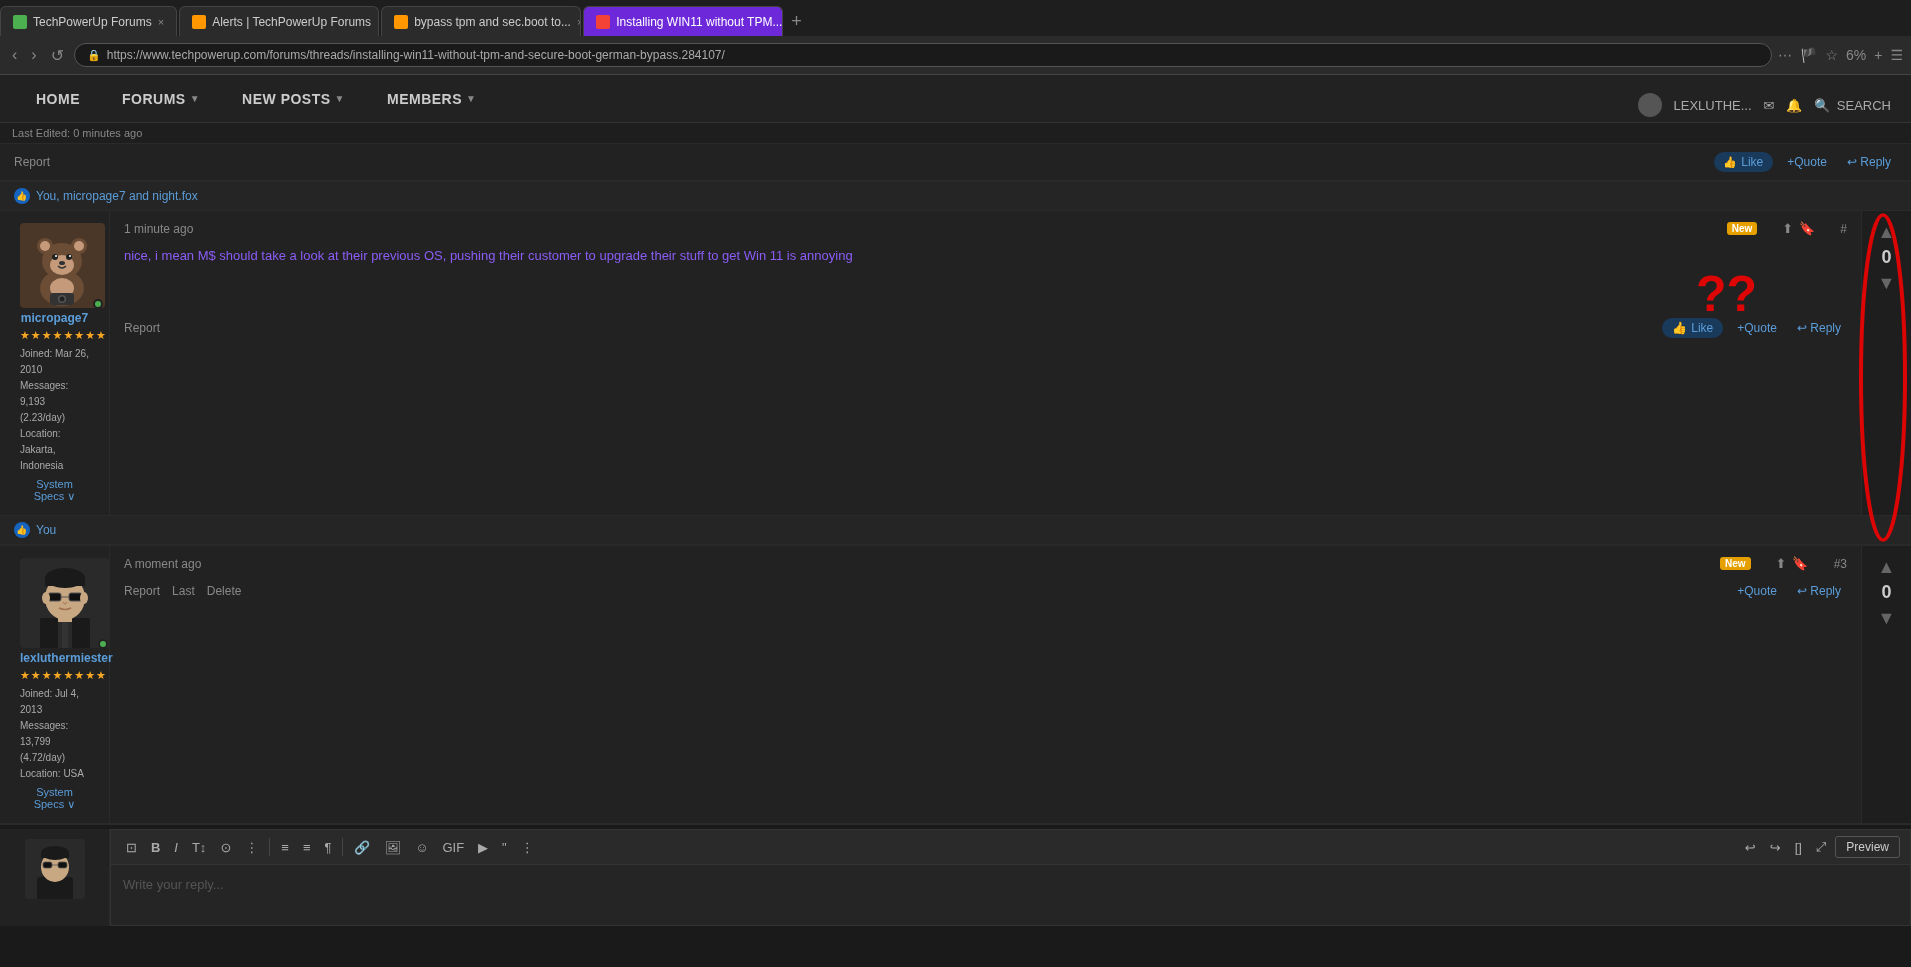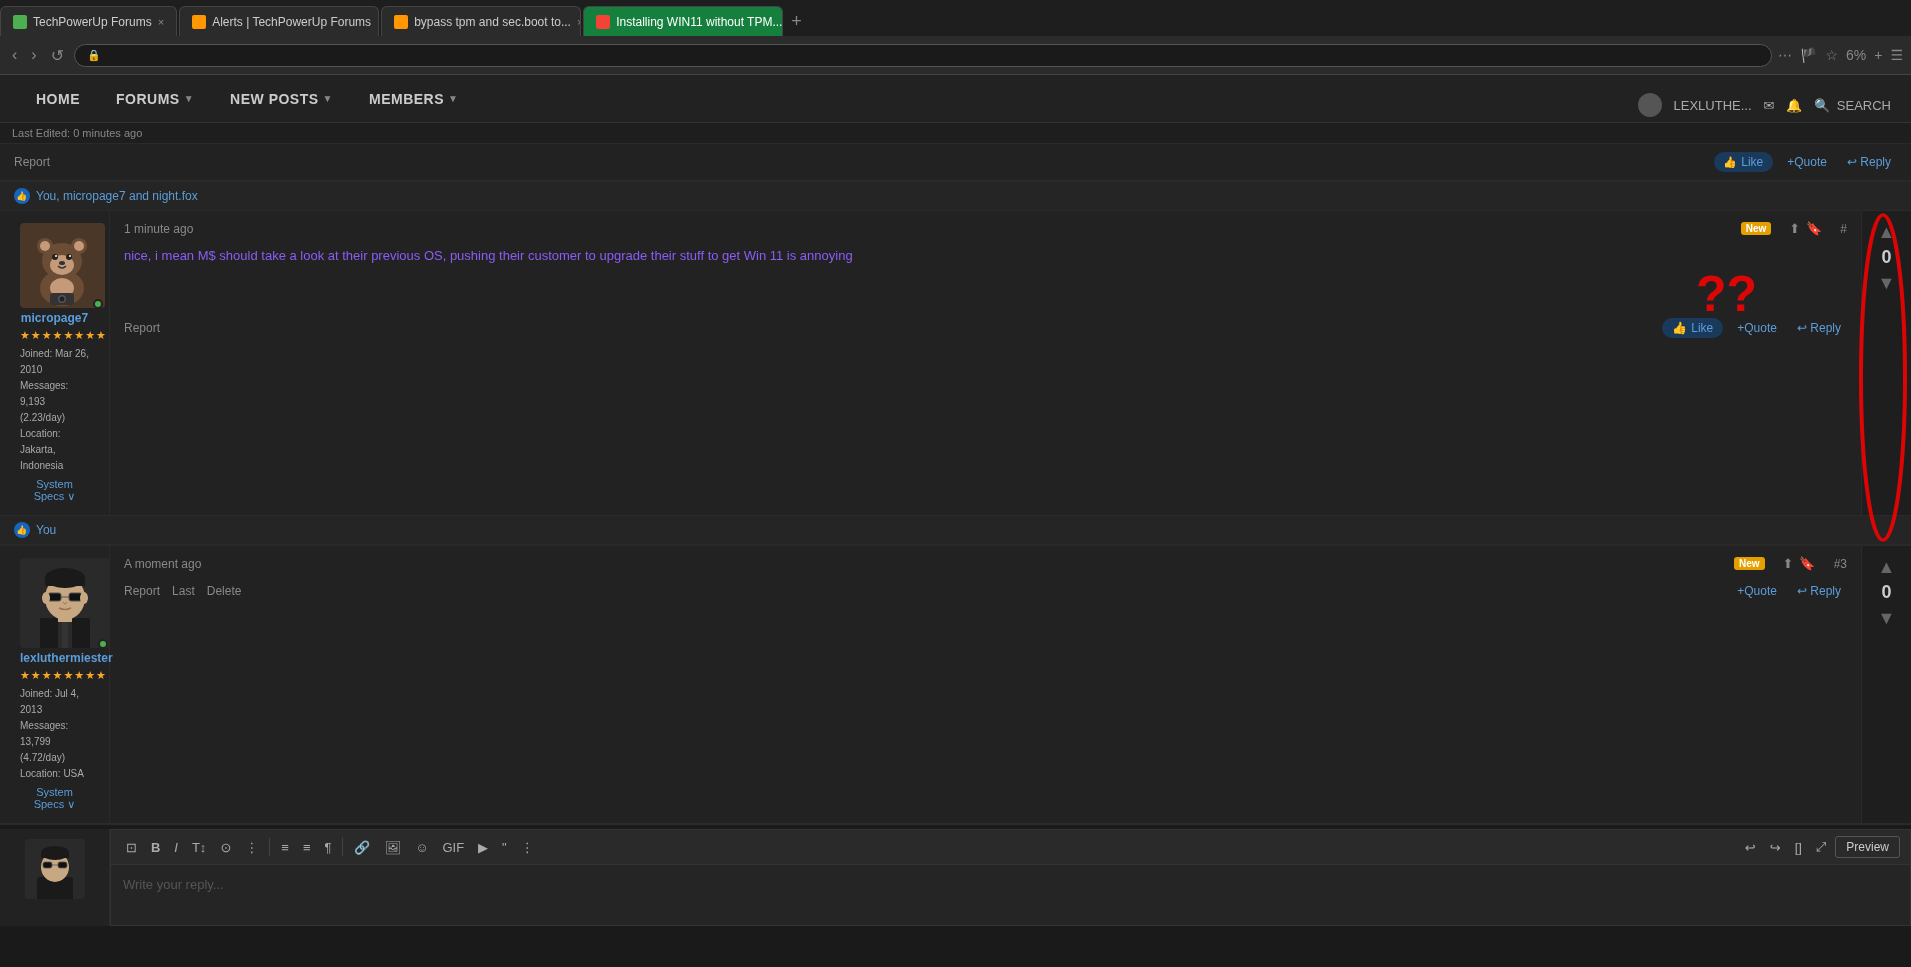--- a/index.html
+++ b/index.html
@@ -34,21 +34,21 @@
       border-radius: 6px 6px 0 0;
       font-size: 12px;
       color: #ccc;
       max-width: 200px;
       white-space: nowrap;
       overflow: hidden;
       text-overflow: ellipsis;
       margin-right: 2px;
     }
     .tab.active {
-      background: #15803d;
+      background: #6d28d9;
       color: #fff;
     }
     .tab-close {
       margin-left: 6px;
       cursor: pointer;
       color: #888;
       font-size: 11px;
     }
     .tab-icon {
       width: 14px;
@@ -104,21 +104,21 @@
       background: #222;
       display: flex;
       align-items: center;
       padding: 0 20px;
       height: 48px;
       border-bottom: 1px solid #333;
     }
     .site-nav-links {
       display: flex;
       align-items: center;
-      gap: 4px;
+      gap: 10px;
       flex: 1;
     }
     .nav-link {
       color: #ccc;
       text-decoration: none;
       padding: 0 16px;
       height: 48px;
       display: flex;
       align-items: center;
       font-size: 14px;
@@ -203,21 +203,21 @@
       justify-content: space-between;
       margin-bottom: 10px;
     }
     .post-time {
       color: #888;
       font-size: 12px;
     }
     .post-header-right {
       display: flex;
       align-items: center;
-      gap: 18px;
+      gap: 25px;
     }
     .badge-new {
       background: #e5a000;
       color: #fff;
       font-size: 10px;
       font-weight: bold;
       padding: 1px 5px;
       border-radius: 3px;
     }
     .post-icons {
@@ -413,20 +413,21 @@
     </div>
     <span style="color:#888;font-size:18px;margin-left:6px;cursor:pointer;">+</span>
   </div>
 
   <div class="address-bar-row">
     <span class="nav-btn">‹</span>
     <span class="nav-btn">›</span>
     <span class="nav-btn">↺</span>
     <div class="address-bar">
       <span class="address-bar-lock">🔒</span>
+      <span class="address-bar-url">https://www.techpowerup.com/forums/threads/installing-win11-without-tpm-and-secure-boot-german-bypass.284107/</span>
     </div>
     <div class="browser-right-icons">
       <span>⋯</span>
       <span>🏴</span>
       <span>☆</span>
       <span>6%</span>
       <span>+</span>
       <span>☰</span>
     </div>
   </div>

